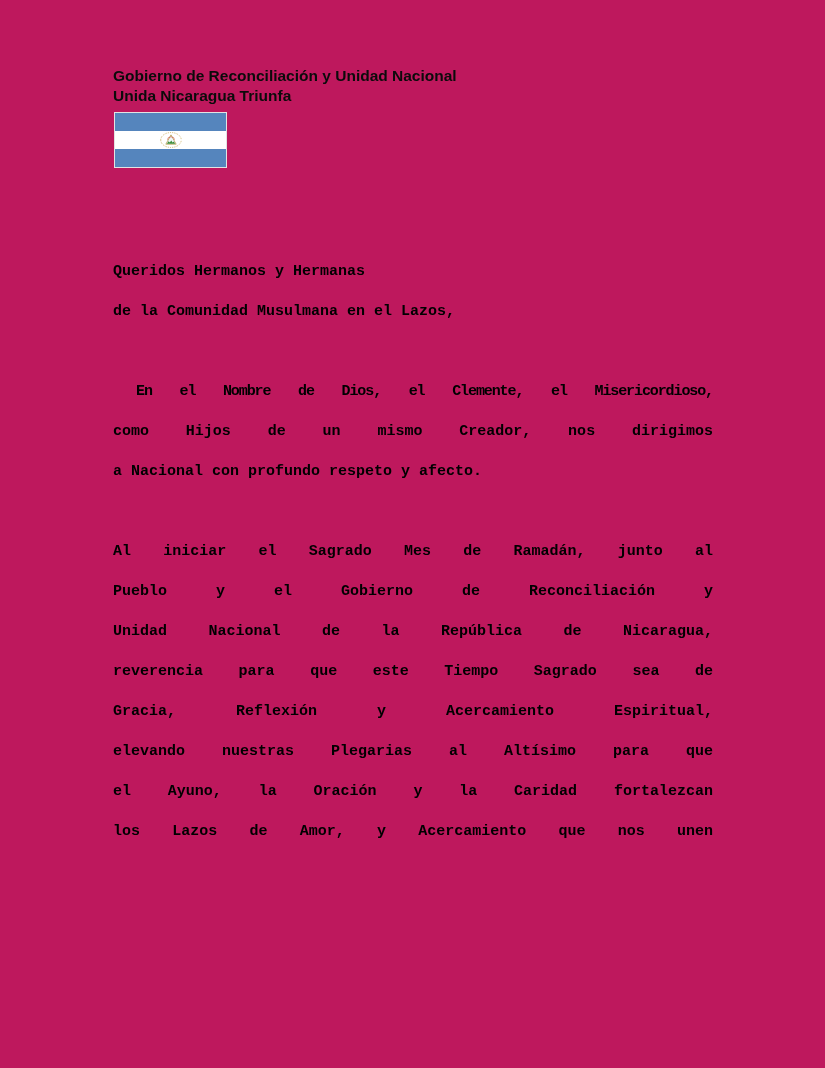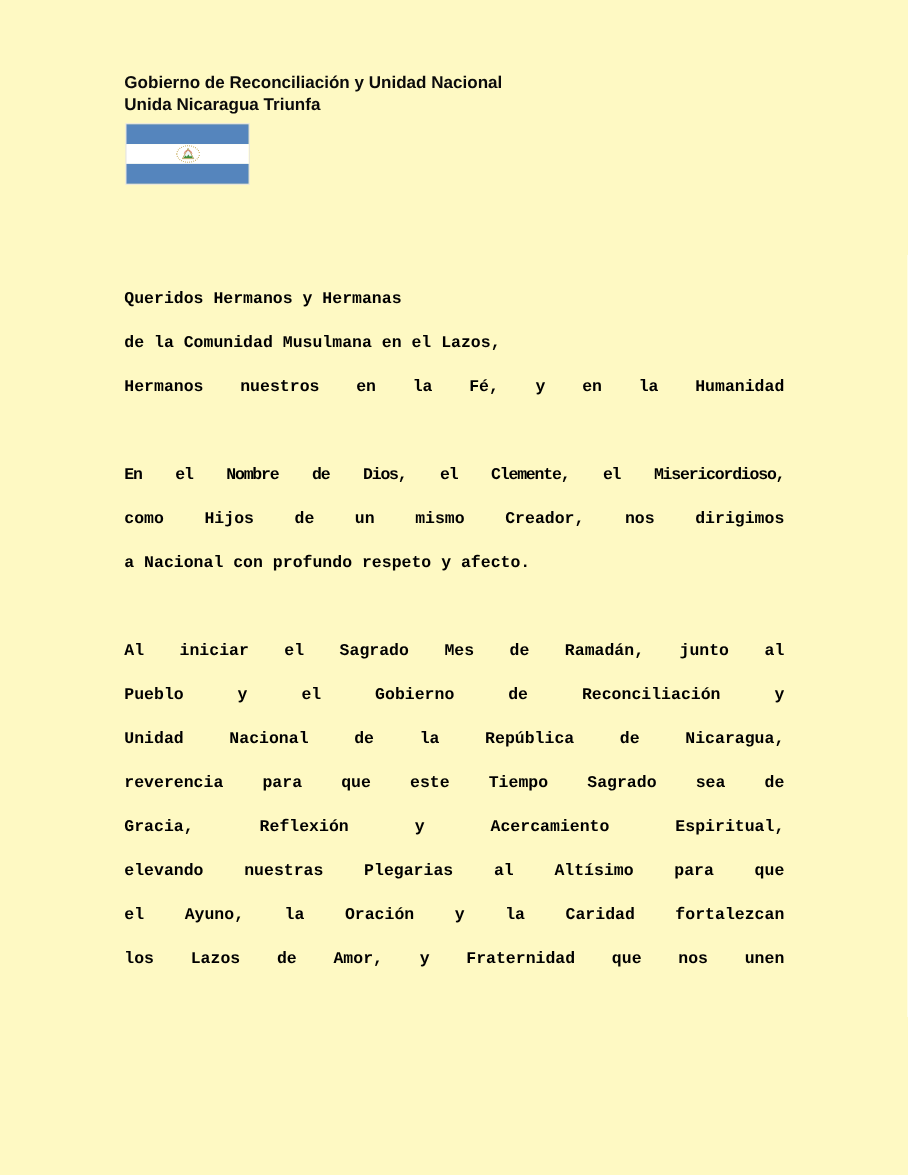--- a/index.html
+++ b/index.html
@@ -4,21 +4,21 @@
 <style>
   html, body {
     margin: 0;
     padding: 0;
     background: #ffffff;
   }
   .page {
     position: relative;
     width: 825px;
     height: 1068px;
-    background: #fef9c3;
+    background: #be185d;
     overflow: hidden;
     font-family: "Liberation Sans", sans-serif;
   }
 
   
   .letterhead {
     position: absolute;
     left: 113px;
     top: 66px;
   }
@@ -71,20 +71,21 @@
     white-space: nowrap;
   }
   .line.j {
     white-space: normal;
     text-align: justify;
     text-align-last: justify;
     text-justify: inter-word;
   }
   .line.tight {
     letter-spacing: -1.1px;
+    margin-left: 23px;
   }
   .line.blank { height: 40px; }
 </style>
 </head>
 <body>
 
 <div class="page">
 
   <div class="letterhead">
     <div class="hline">Gobierno de Reconciliación y Unidad Nacional</div>
@@ -101,33 +102,32 @@
       <polygon points="15,4.5 9.5,14.5 20.5,14.5" fill="#eef5fb" stroke="#ad9742" stroke-width="0.8"></polygon>
       <path d="M11.2,9.8 a3.8,3.2 0 0 1 7.6,0" fill="none" stroke="#cc4433" stroke-width="0.6"></path>
       <path d="M10.6,13.9 L12.4,11.4 L13.8,12.7 L15.2,10.5 L16.8,12.8 L18,11.5 L19.5,13.9 Z" fill="#3f8f3a"></path>
     </svg>
   </div>
 
   <div class="letter">
 
     <div class="line">Queridos Hermanos y Hermanas</div>
     <div class="line">de la Comunidad Musulmana en el Lazos,</div>
-    <div class="line j">Hermanos nuestros en la Fé, y en la Humanidad</div>
 
     <div class="line blank"></div>
 
     <div class="line j tight">En el Nombre de Dios, el Clemente, el Misericordioso,</div>
     <div class="line j">como Hijos de un mismo Creador, nos dirigimos</div>
     <div class="line">a Nacional con profundo respeto y afecto.</div>
 
     <div class="line blank"></div>
 
     <div class="line j">Al iniciar el Sagrado Mes de Ramadán, junto al</div>
     <div class="line j">Pueblo y el Gobierno de Reconciliación y</div>
     <div class="line j">Unidad Nacional de la República de Nicaragua,</div>
     <div class="line j">reverencia para que este Tiempo Sagrado sea de</div>
     <div class="line j">Gracia, Reflexión y Acercamiento Espiritual,</div>
     <div class="line j">elevando nuestras Plegarias al Altísimo para que</div>
     <div class="line j">el Ayuno, la Oración y la Caridad fortalezcan</div>
-    <div class="line j">los Lazos de Amor, y Fraternidad que nos unen</div>
+    <div class="line j">los Lazos de Amor, y Acercamiento que nos unen</div>
 
   </div>
 </div>
 
 </body></html>

